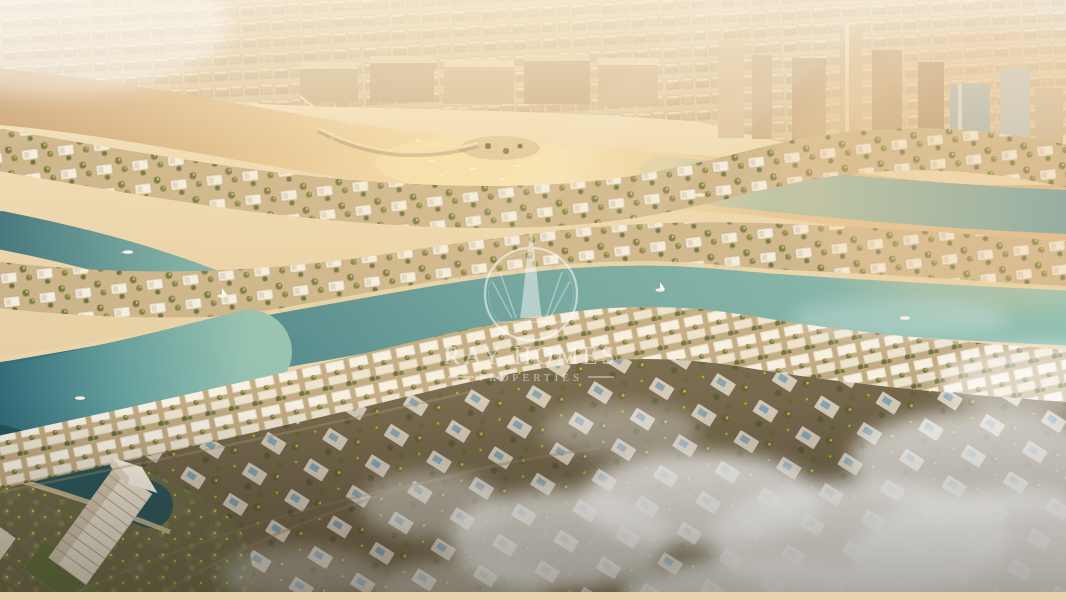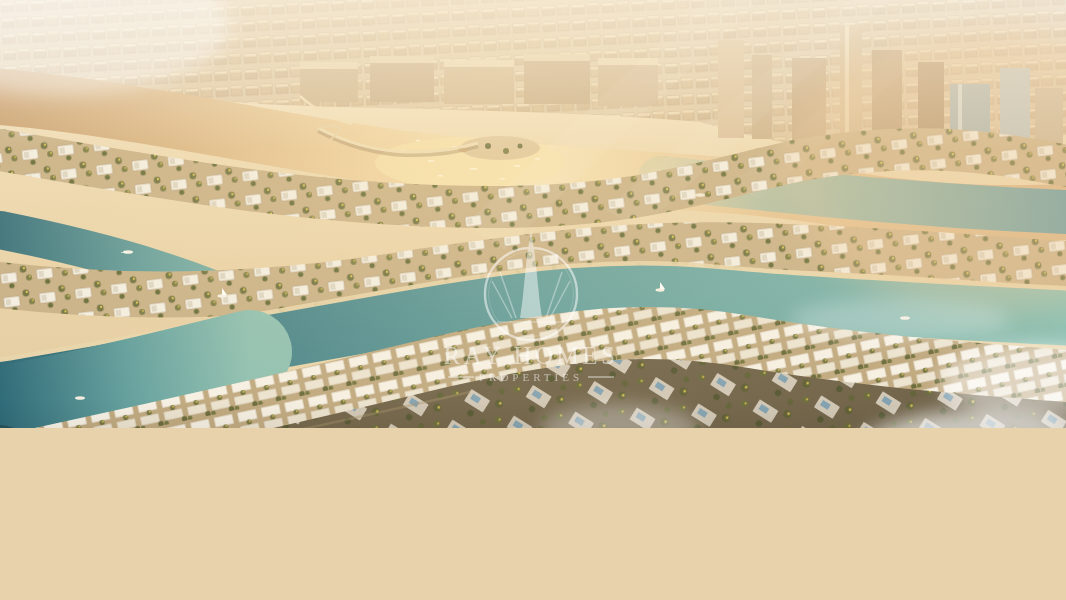--- a/index.html
+++ b/index.html
@@ -1,16 +1,16 @@
 <!DOCTYPE html>
 <html><head>
 <meta charset="utf-8">
 <style>
   html,body{margin:0;padding:0;background:#e8d2ab;}
-  .stage{position:relative;width:1066px;height:428px;overflow:hidden;background:#e8d2ab;}
+  .stage{position:relative;width:1066px;height:592px;overflow:hidden;background:#e8d2ab;}
   .stage svg{display:block;width:1066px;height:600px;}
   text{font-family:"Liberation Serif","DejaVu Serif",serif;}
 </style>
 </head>
 <body>
 
 <div class="stage">
 <svg viewBox="0 0 1066 600" xmlns="http://www.w3.org/2000/svg" role="img" aria-label="Sunset aerial render of a waterfront villa community: winding turquoise lagoons, curved rows of white villas and townhouses among olive-gold palms, a golden sunlit river crossed by a pedestrian bridge, hazy city skyline at top, a white residential tower in a park at lower left, and low white mist drifting over the foreground.">
   <defs>
     <linearGradient id="gSky" x1="0" y1="0" x2="0" y2="1">

